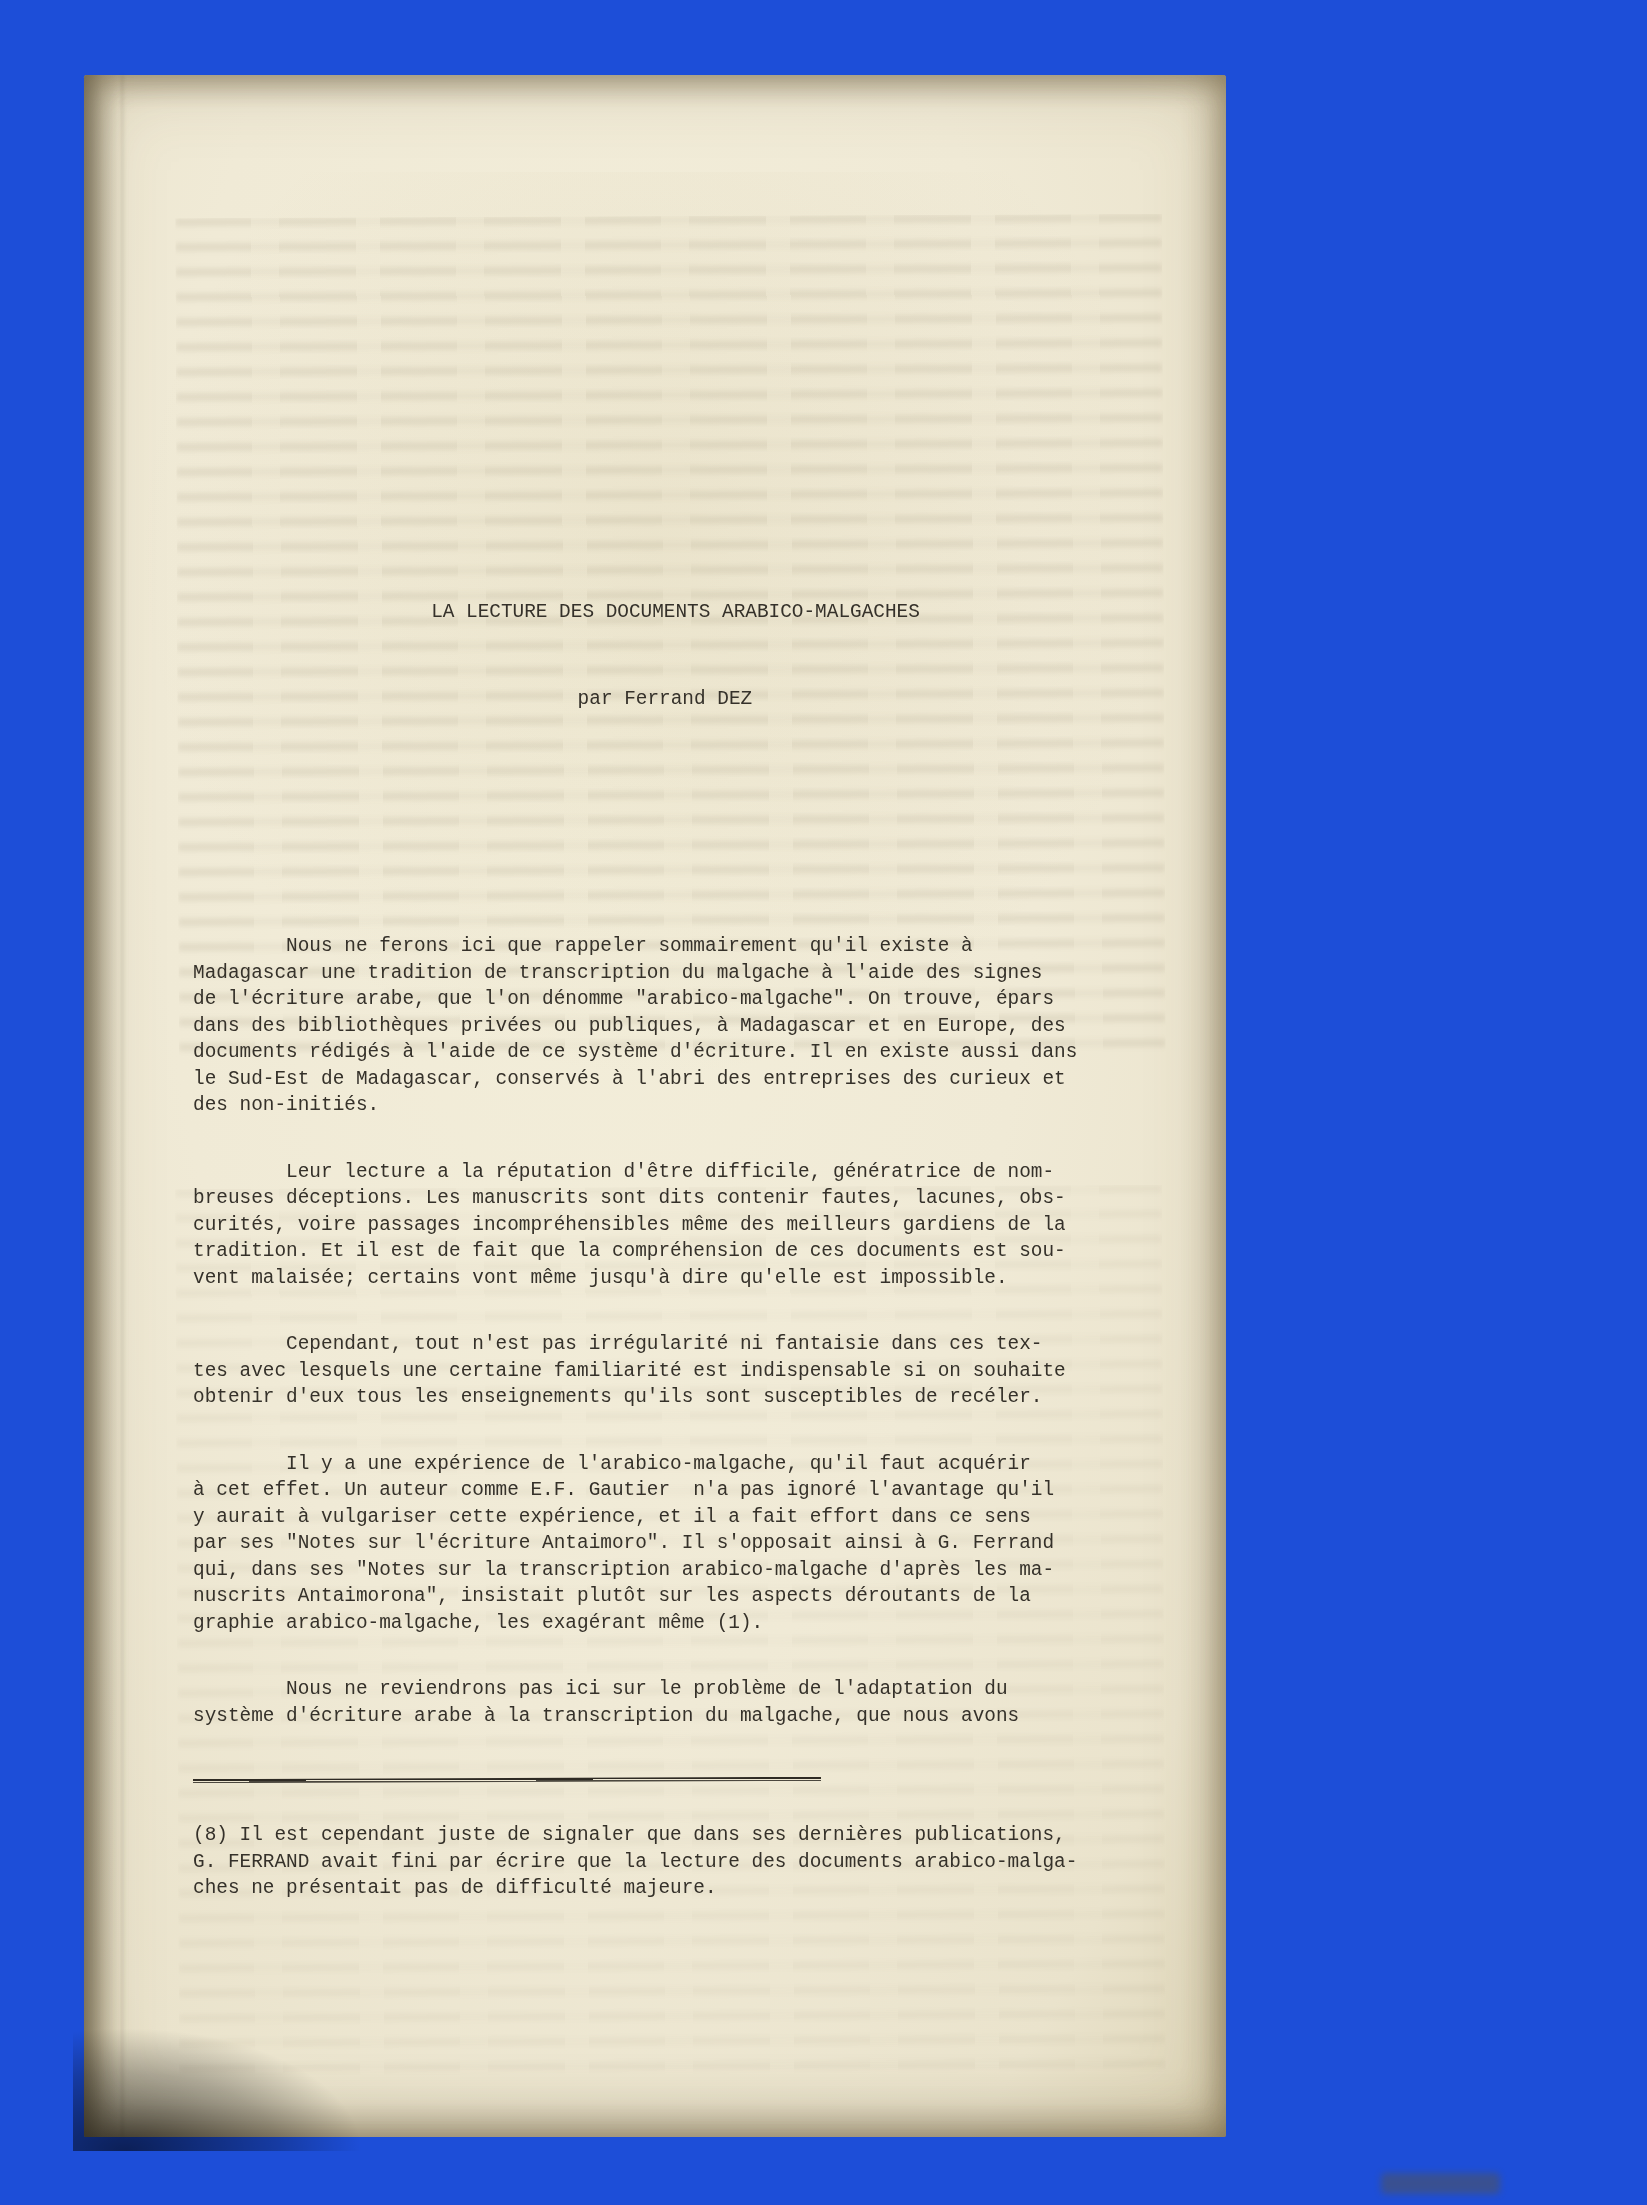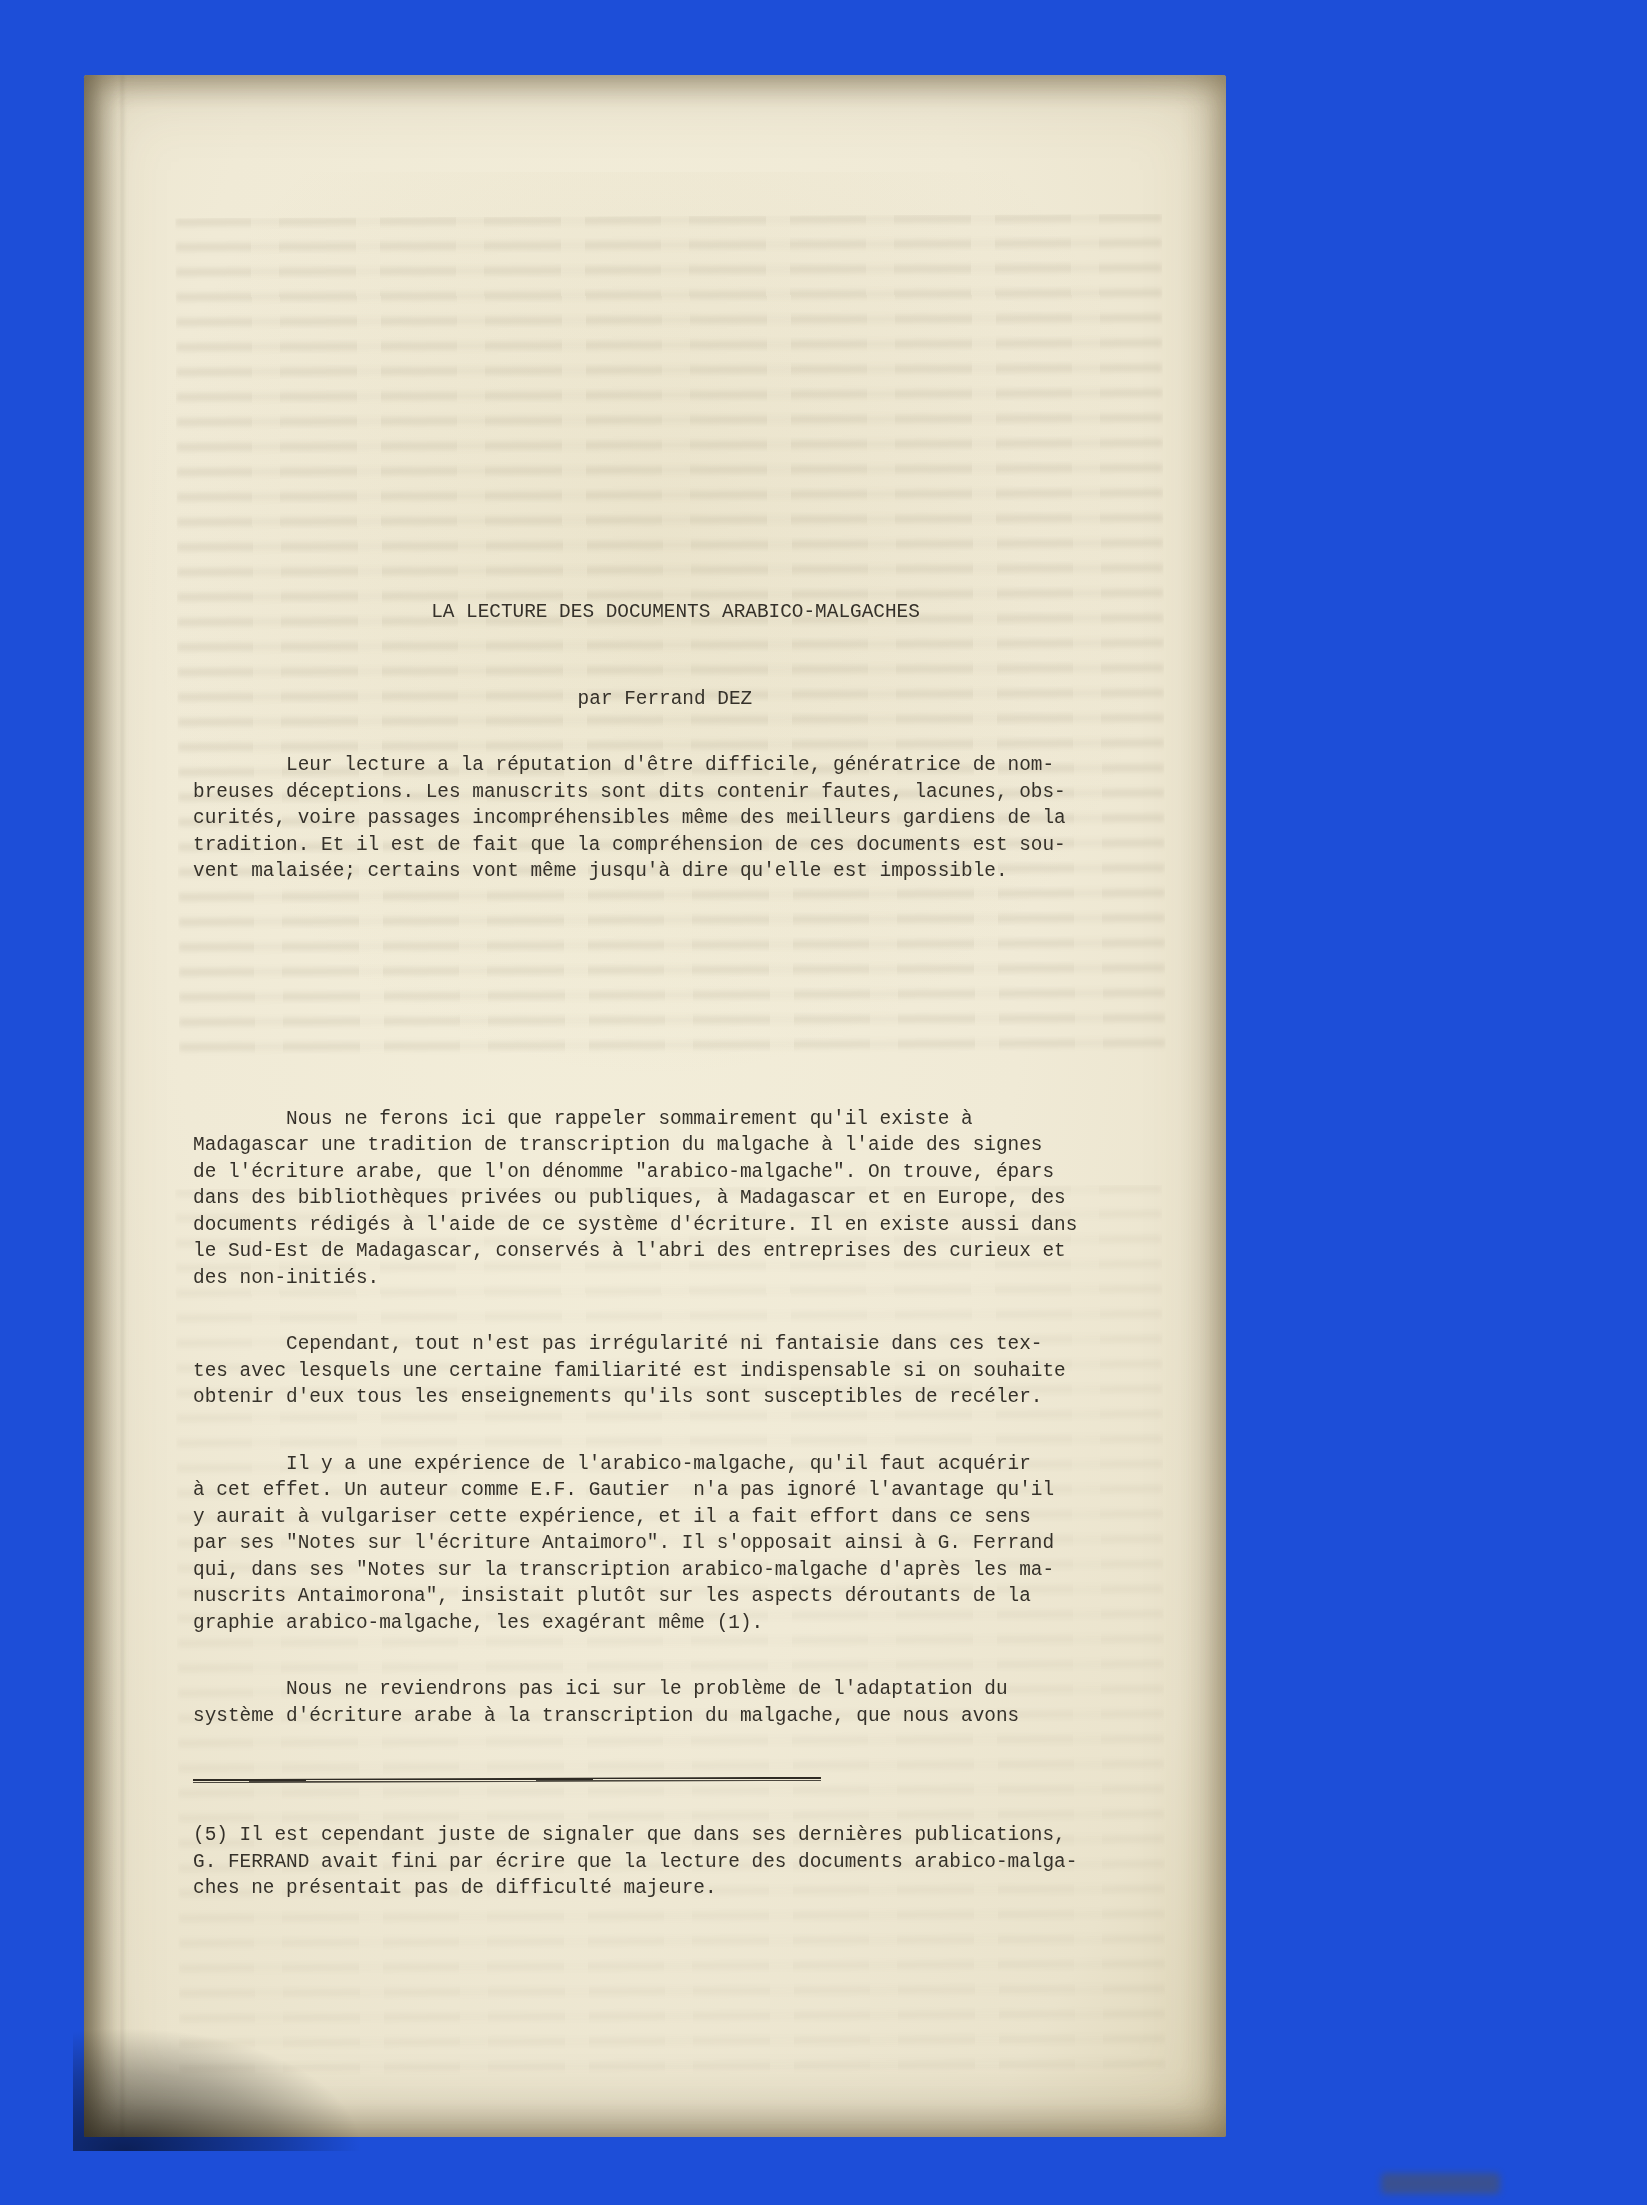--- a/index.html
+++ b/index.html
@@ -163,52 +163,52 @@
     <div class="stain"></div>
     <div class="ghost ghost-top"></div>
     <div class="ghost ghost-bottom"></div>
 
     <div class="content">
 
       <h1 class="title">LA LECTURE DES DOCUMENTS ARABICO-MALGACHES</h1>
 
       <div class="byline">par Ferrand DEZ</div>
 
-      <div class="para">        Leur lecture a la réputation d'être difficile, génératrice de nom-
-breuses déceptions. Les manuscrits sont dits contenir fautes, lacunes, obs-
-curités, voire passages incompréhensibles même des meilleurs gardiens de la
-tradition. Et il est de fait que la compréhension de ces documents est sou-
-vent malaisée; certains vont même jusqu'à dire qu'elle est impossible.</div>
-
       <div class="para first">        Nous ne ferons ici que rappeler sommairement qu'il existe à
 Madagascar une tradition de transcription du malgache à l'aide des signes
 de l'écriture arabe, que l'on dénomme "arabico-malgache". On trouve, épars
 dans des bibliothèques privées ou publiques, à Madagascar et en Europe, des
 documents rédigés à l'aide de ce système d'écriture. Il en existe aussi dans
 le Sud-Est de Madagascar, conservés à l'abri des entreprises des curieux et
 des non-initiés.</div>
 
+      <div class="para">        Leur lecture a la réputation d'être difficile, génératrice de nom-
+breuses déceptions. Les manuscrits sont dits contenir fautes, lacunes, obs-
+curités, voire passages incompréhensibles même des meilleurs gardiens de la
+tradition. Et il est de fait que la compréhension de ces documents est sou-
+vent malaisée; certains vont même jusqu'à dire qu'elle est impossible.</div>
+
       <div class="para">        Cependant, tout n'est pas irrégularité ni fantaisie dans ces tex-
 tes avec lesquels une certaine familiarité est indispensable si on souhaite
 obtenir d'eux tous les enseignements qu'ils sont susceptibles de recéler.</div>
 
       <div class="para">        Il y a une expérience de l'arabico-malgache, qu'il faut acquérir
 à cet effet. Un auteur comme E.F. Gautier  n'a pas ignoré l'avantage qu'il
 y aurait à vulgariser cette expérience, et il a fait effort dans ce sens
 par ses "Notes sur l'écriture Antaimoro". Il s'opposait ainsi à G. Ferrand
 qui, dans ses "Notes sur la transcription arabico-malgache d'après les ma-
 nuscrits Antaimorona", insistait plutôt sur les aspects déroutants de la
 graphie arabico-malgache, les exagérant même (1).</div>
 
       <div class="para">        Nous ne reviendrons pas ici sur le problème de l'adaptation du
 système d'écriture arabe à la transcription du malgache, que nous avons</div>
 
       <div class="footnote-rule"></div>
 
-      <div class="footnote">(5) Il est cependant juste de signaler que dans ses dernières publications,
+      <div class="footnote">(8) Il est cependant juste de signaler que dans ses dernières publications,
 G. FERRAND avait fini par écrire que la lecture des documents arabico-malga-
 ches ne présentait pas de difficulté majeure.</div>
 
 
     </div>
 
     <div class="corner-curl"></div>
   </div>
 
   <div class="smudge"></div>

